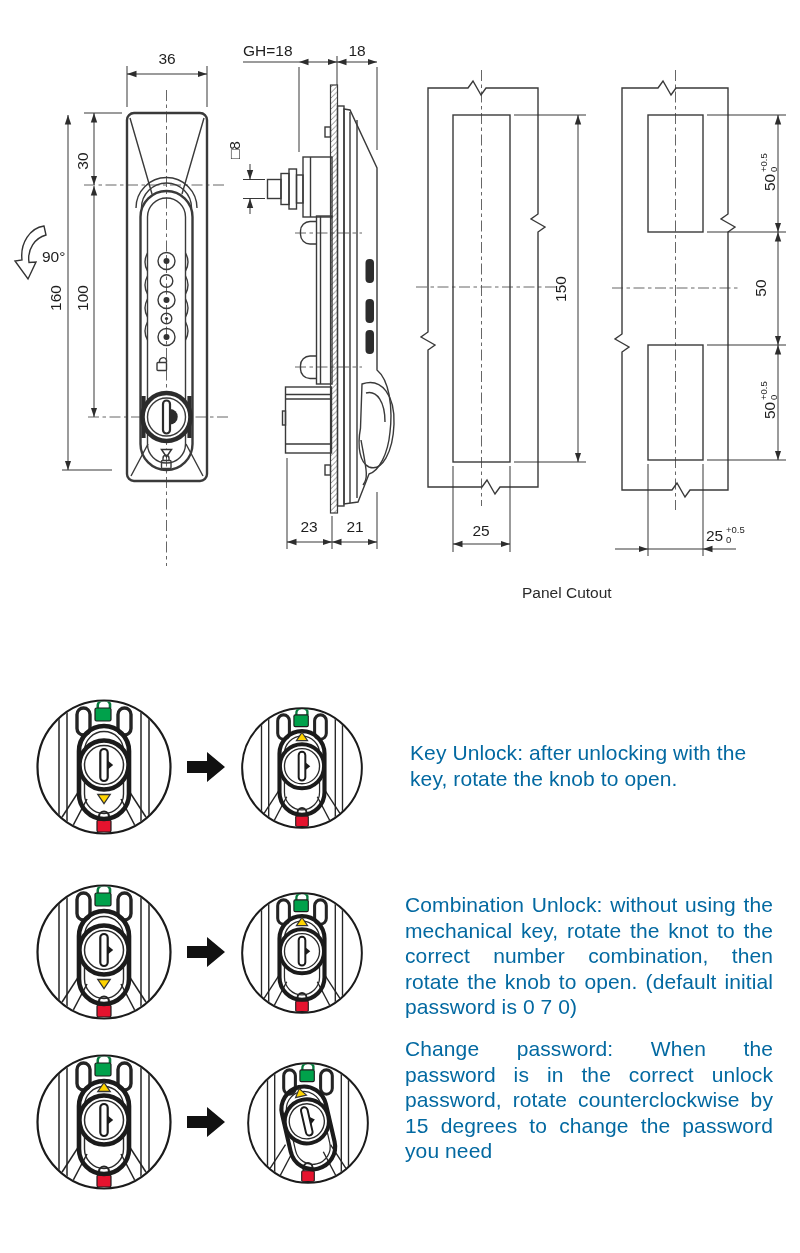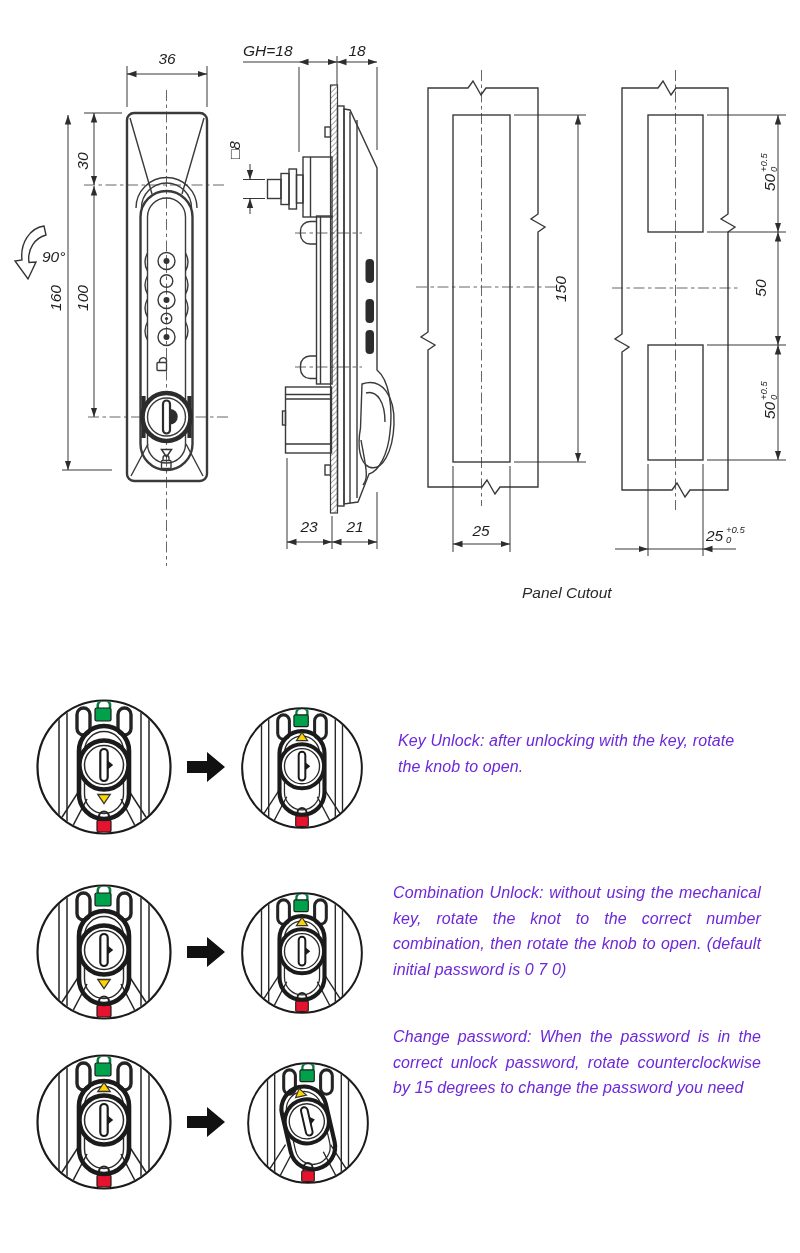--- a/index.html
+++ b/index.html
@@ -1,29 +1,29 @@
 <!DOCTYPE html>
 <html style="--line: #3a3a3a; --unlock-green: #00a14b; --unlock-green-dark: #067a3c; --lock-red: #e5132e; --indicator-yellow: #ffd400;"><head>
 <meta charset="utf-8">
 <style>
   html,body{margin:0;padding:0;background:#fff;}
   .page{
     position:relative;width:800px;height:1253px;background:#fff;overflow:hidden;
-    font-family:"Liberation Sans","DejaVu Sans",sans-serif;color:#222;font-style:italic;
+    font-family:"Liberation Sans","DejaVu Sans",sans-serif;color:#222;
   }
   svg text{font-family:"Liberation Sans","DejaVu Sans",sans-serif;}
   .ol{fill:none;stroke:#3a3a3a;stroke-width:1.4;}
   .thick{stroke-width:2.4;}
   .dim{fill:none;stroke:#2d2d2d;stroke-width:0.95;}
   .cl{fill:none;stroke:#555;stroke-width:0.9;stroke-dasharray:11 3.5 3.5 3.5;}
   .dt{font-size:15.5px;fill:#1e1e1e;}
   .tol{font-size:9.5px;fill:#1e1e1e;}
   .abs{position:absolute;}
   .desc{
-    position:absolute;font-size:16px;line-height:25.5px;color:#6d28d9;margin:0;
+    position:absolute;font-size:21px;line-height:25.5px;color:#0369a1;margin:12px;
     letter-spacing:0.1px;
   }
   .desc.justify{text-align:justify;}
 </style>
 </head>
 <body>
 
 <div class="page">
 
   <svg width="0" height="0" style="position:absolute" aria-hidden="true">

